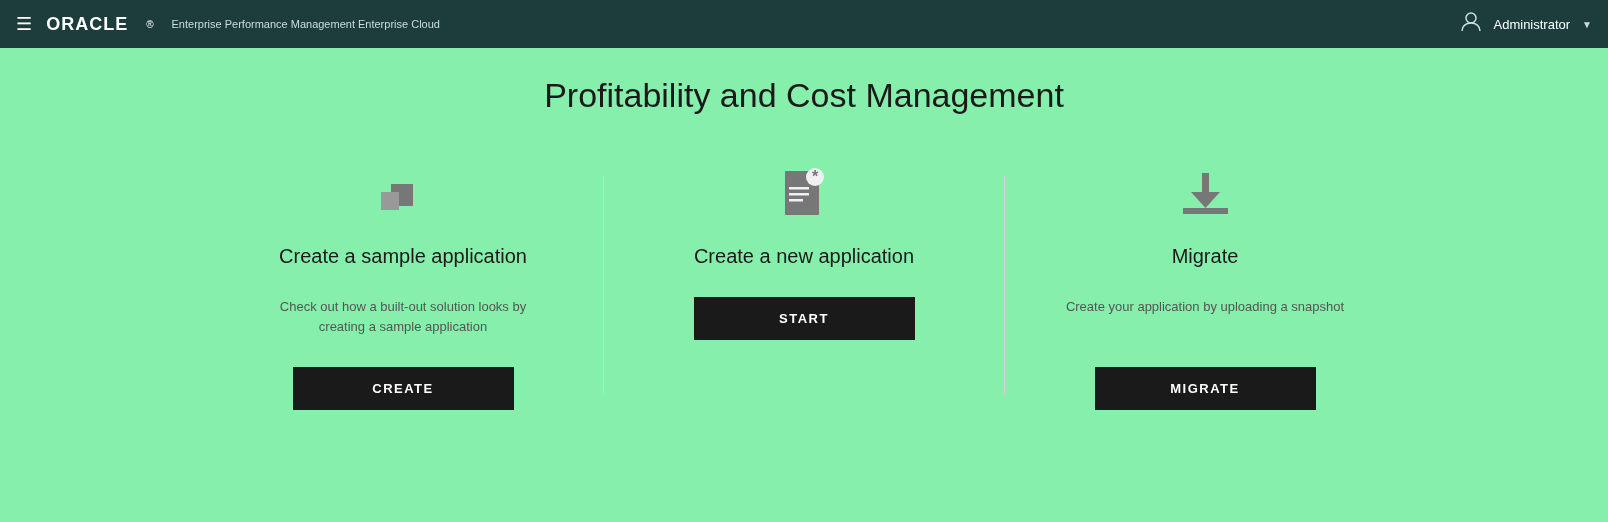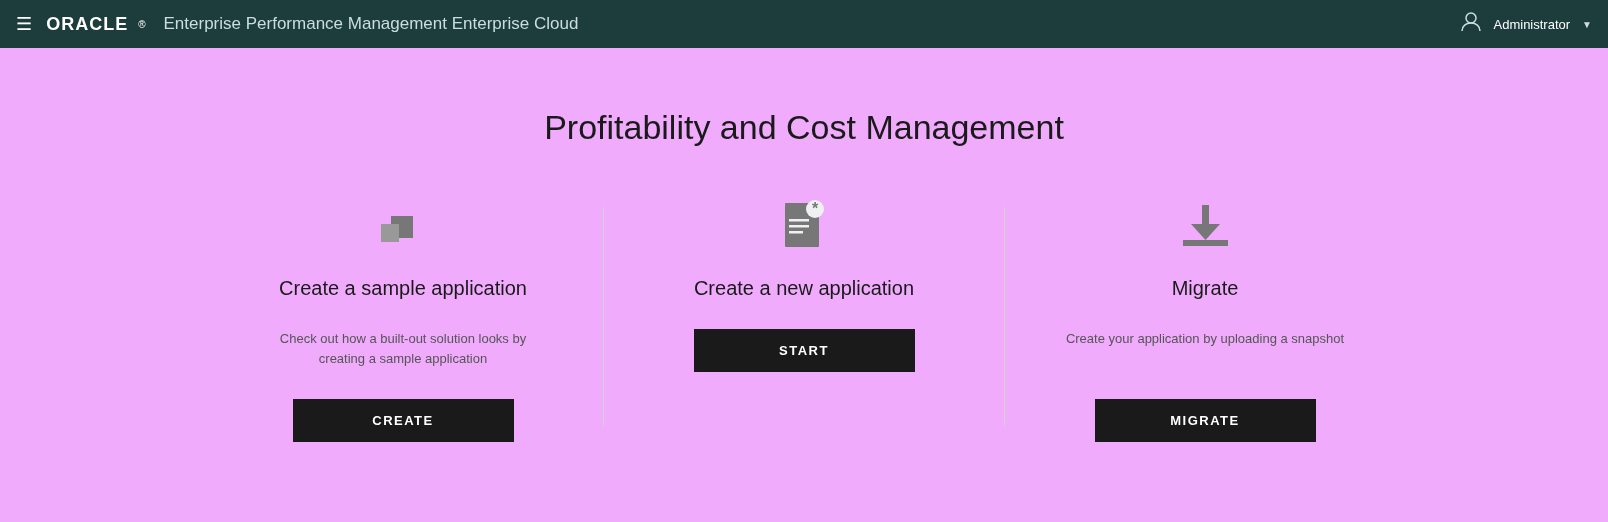--- a/index.html
+++ b/index.html
@@ -35,39 +35,39 @@
     .hamburger-icon {
       color: #ffffff;
       font-size: 18px;
       cursor: pointer;
       line-height: 1;
     }
 
     .oracle-logo {
       display: flex;
       align-items: center;
-      gap: 10px;
+      gap: 18px;
     }
 
     .oracle-text {
       color: #ffffff;
       font-size: 18px;
       font-weight: bold;
       letter-spacing: 1px;
     }
 
     .oracle-registered {
       color: #ffffff;
       font-size: 10px;
       vertical-align: super;
     }
 
     .header-subtitle {
       color: #ccdddd;
-      font-size: 17px;
+      font-size: 11px;
       margin-left: 4px;
     }
 
     .header-right {
       display: flex;
       align-items: center;
       gap: 12px;
       color: #ffffff;
       font-size: 13px;
       cursor: pointer;
@@ -84,25 +84,25 @@
     }
 
     .dropdown-arrow {
       font-size: 10px;
       color: #ccdddd;
     }
 
     
     .main-content {
       height: calc(522px - 48px);
-      background-color: #f0abfc;
+      background-color: #86efac;
       display: flex;
       flex-direction: column;
       align-items: center;
-      padding-top: 60px;
+      padding-top: 28px;
     }
 
     .page-title {
       font-size: 34px;
       font-weight: 400;
       color: #1a1a1a;
       margin-bottom: 50px;
     }
 
     .cards-container {

